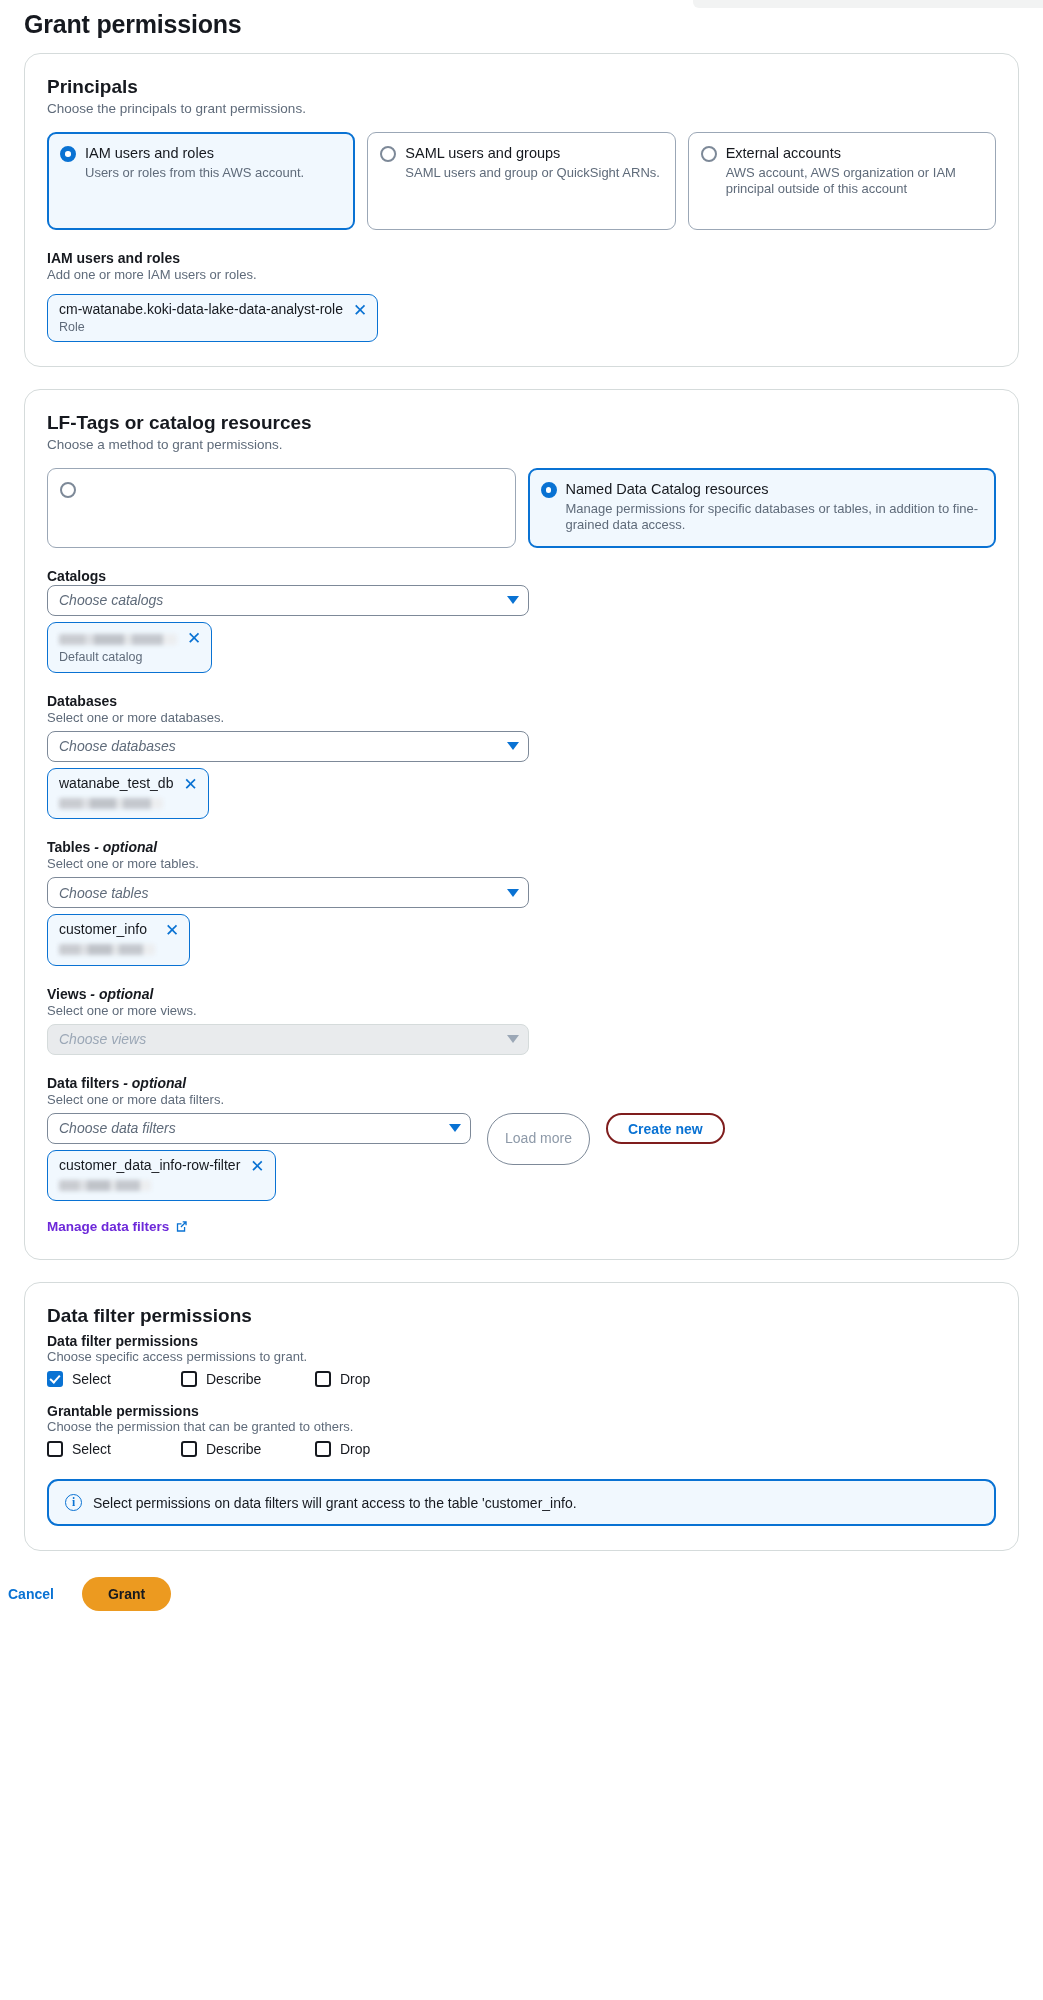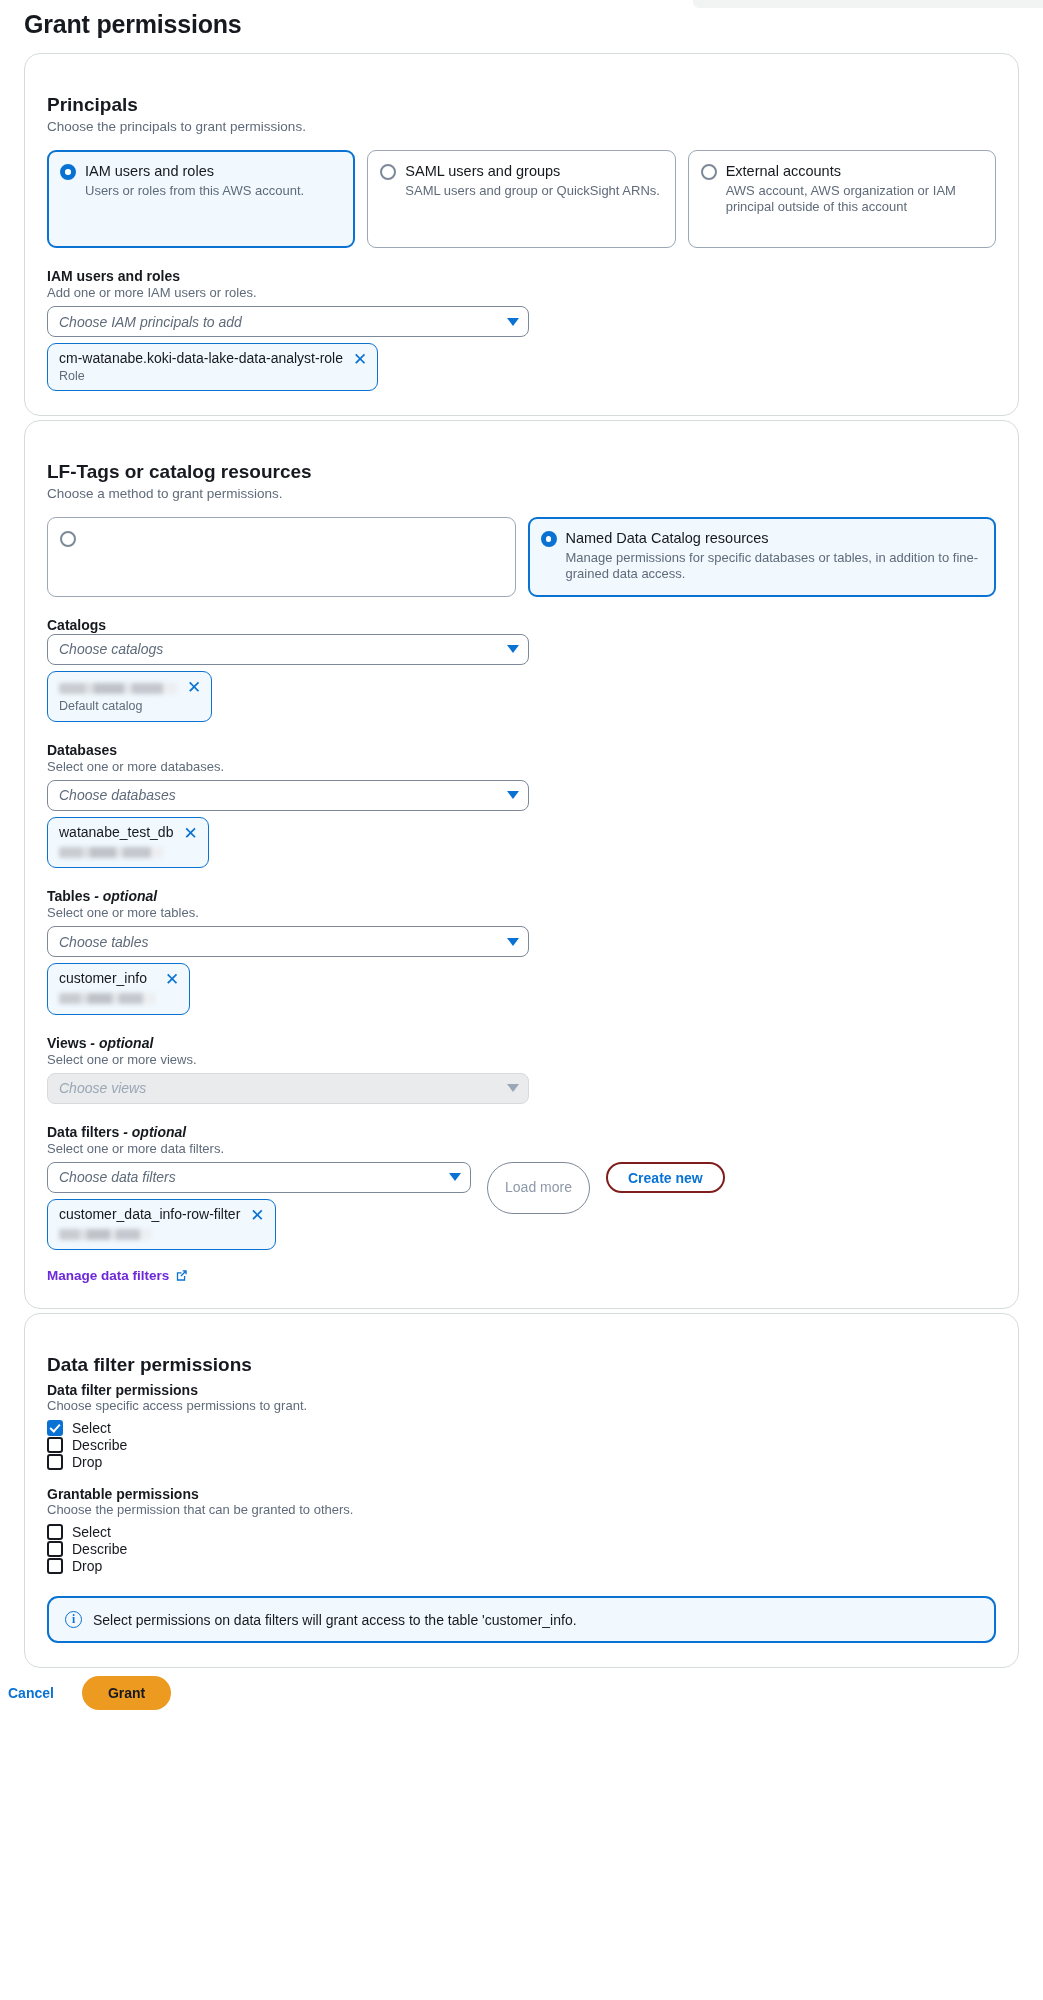--- a/index.html
+++ b/index.html
@@ -32,22 +32,22 @@
     margin: 10px 0 14px 0;
     padding-left: 0;
     color: #16191f;
   }
 
   
   .card {
     border: 1px solid #d5dbdb;
     border-radius: 16px;
     background: #ffffff;
-    padding: 40px 22px 24px 22px;
-    margin-bottom: 4px;
+    padding: 22px 22px 24px 22px;
+    margin-bottom: 22px;
   }
   .card h2 {
     font-size: 19px;
     font-weight: 700;
     margin: 0 0 3px 0;
     color: #16191f;
   }
   .card .card-desc {
     font-size: 13.5px;
     color: #5f6b7a;
@@ -262,21 +262,21 @@
     font-size: 14px;
     font-weight: 700;
     color: #16191f;
     margin-top: 16px;
   }
   .sub-hint {
     font-size: 13px;
     color: #5f6b7a;
     margin-bottom: 7px;
   }
-  .cb-row { display: flex; gap: 1px; flex-direction: column; }
+  .cb-row { display: flex; gap: 12px; }
   .cb-item {
     display: flex;
     align-items: center;
     gap: 9px;
     width: 122px;
     cursor: pointer;
     font-size: 14px;
     color: #16191f;
   }
   .cb {
@@ -396,24 +396,20 @@
           <span class="tile-label">External accounts</span>
           <span class="tile-desc">AWS account, AWS organization or IAM principal outside of this account</span>
         </span>
       </div>
 
     </div>
 
     <div class="field">
       <div class="field-label">IAM users and roles</div>
       <div class="field-hint">Add one or more IAM users or roles.</div>
-      <div class="select">
-        <span class="ph">Choose IAM principals to add</span>
-        <span class="caret"></span>
-      </div>
       <div class="chip">
         <span class="chip-text">
           <span class="chip-main">cm-watanabe.koki-data-lake-data-analyst-role</span>
           <span class="chip-sub">Role</span>
         </span>
         <span class="chip-x">✕</span>
       </div>
     </div>
   </section>
 

